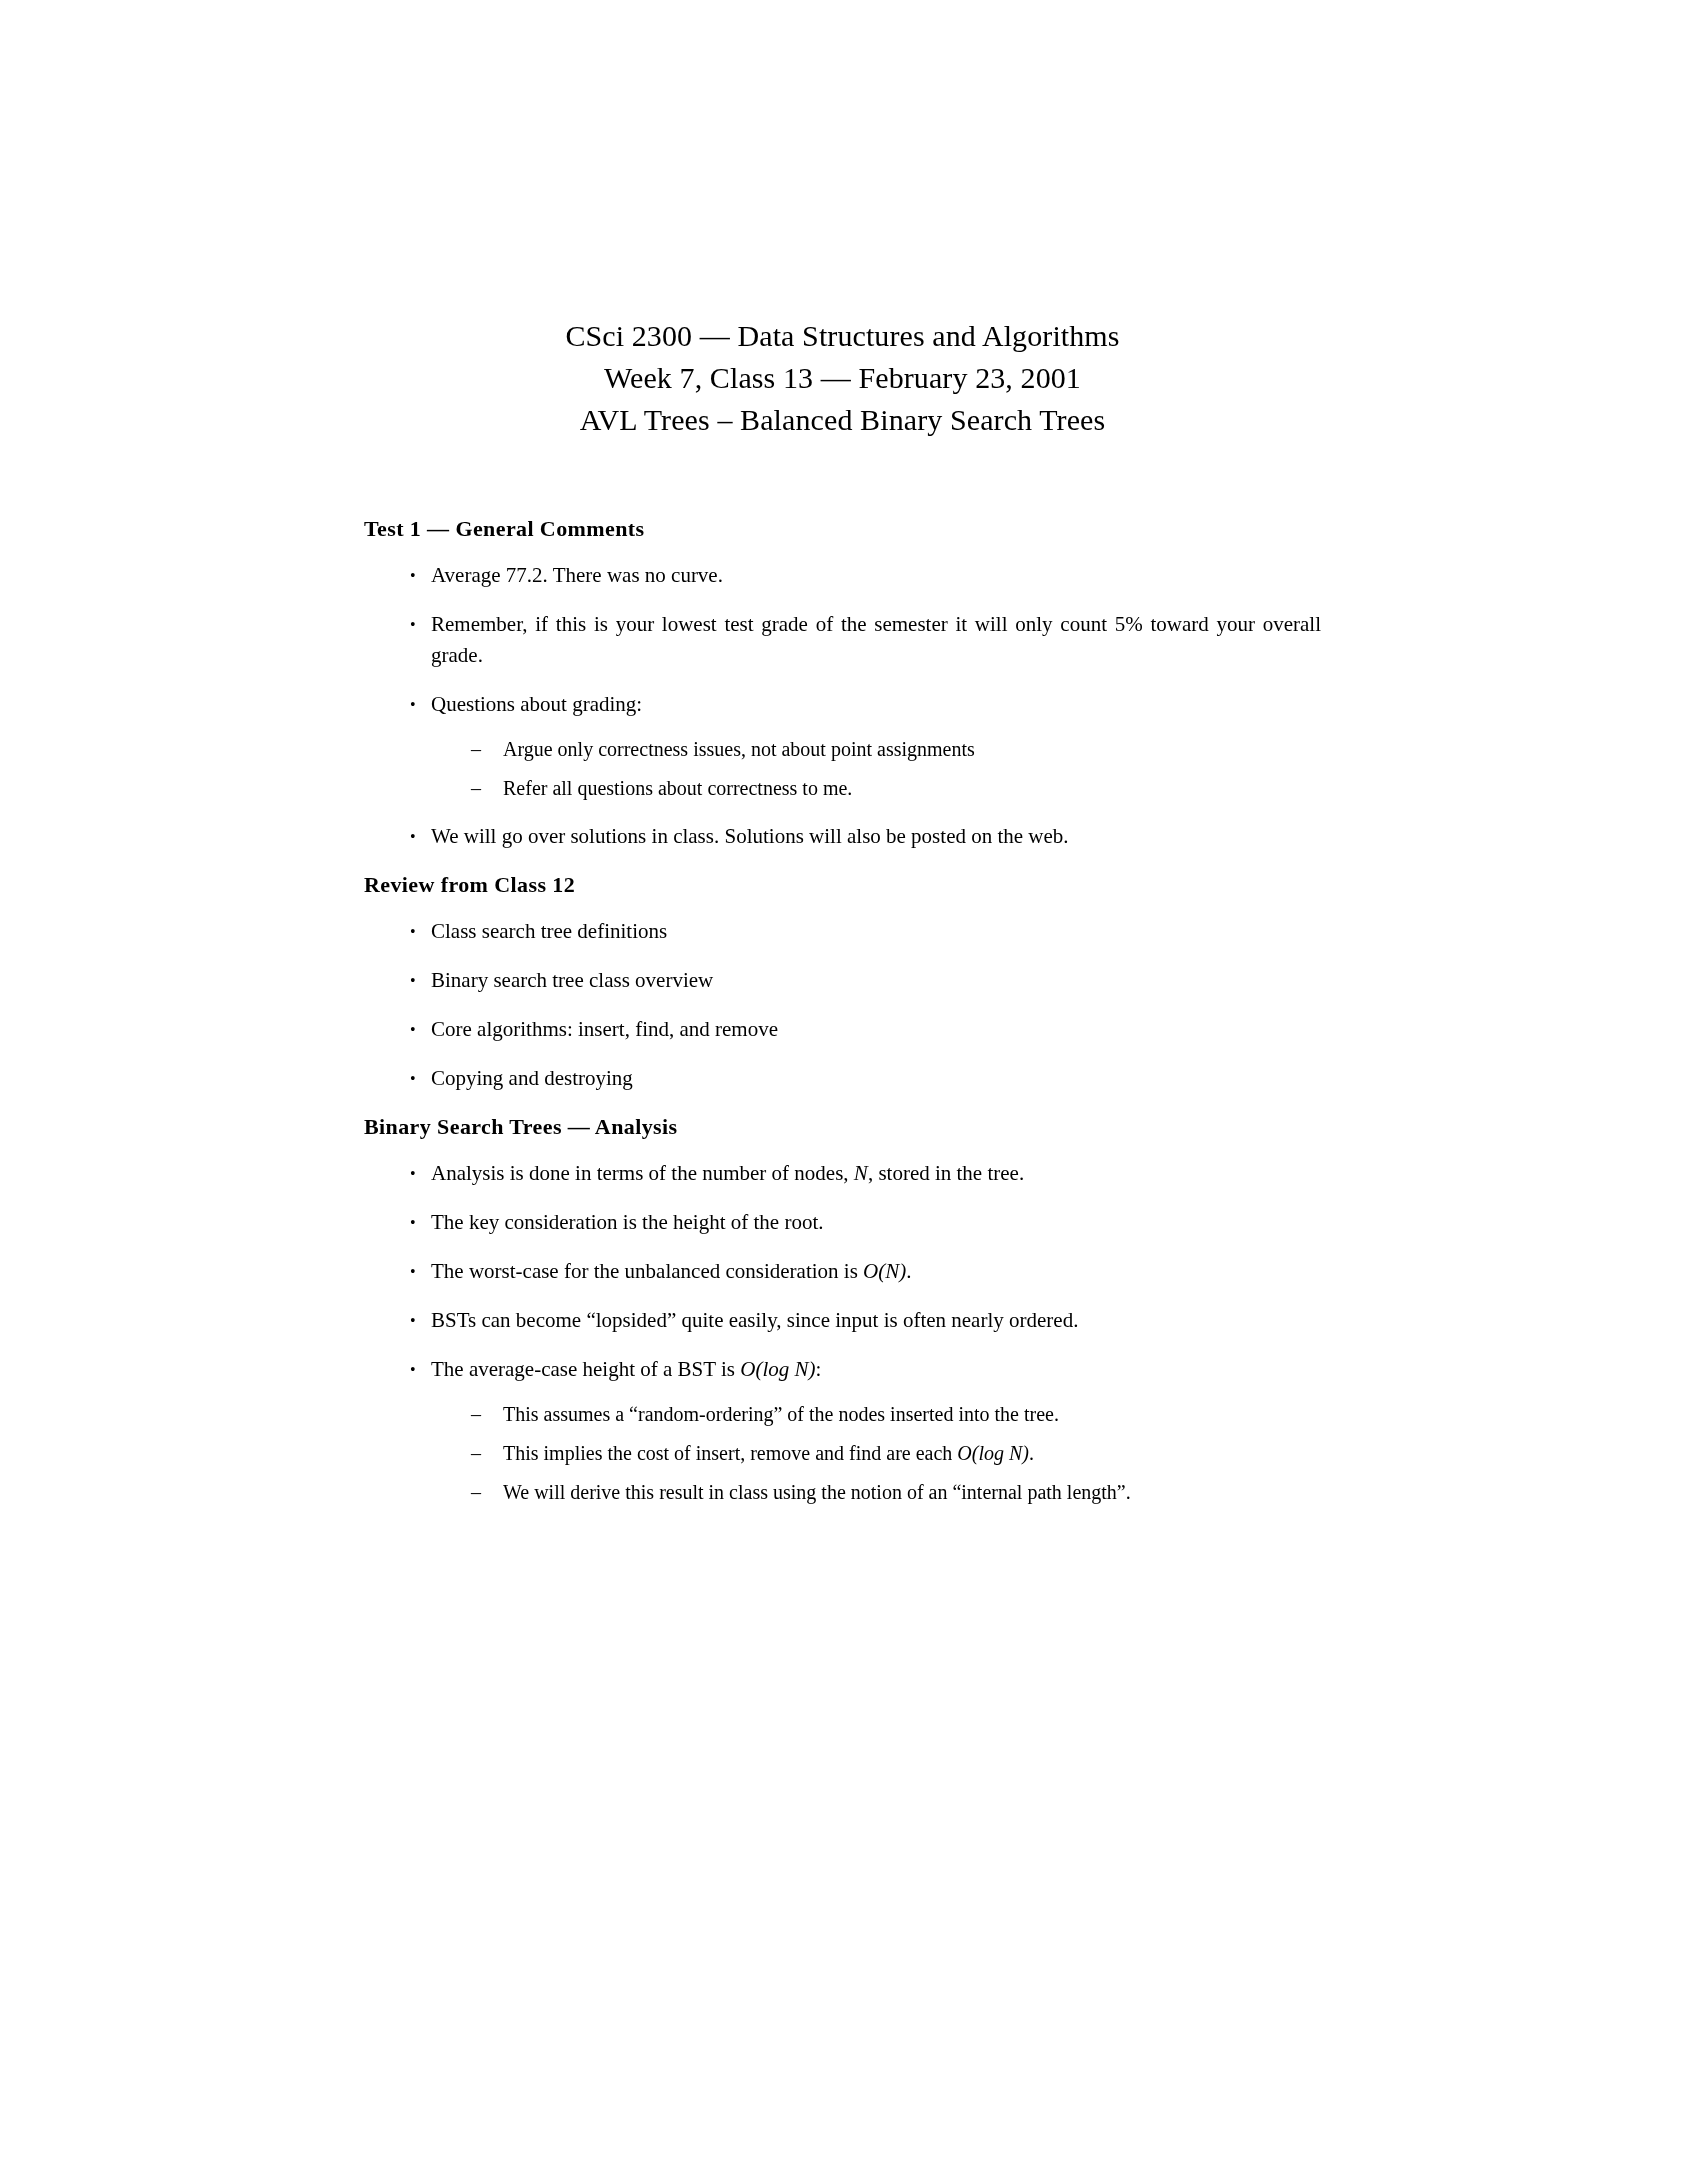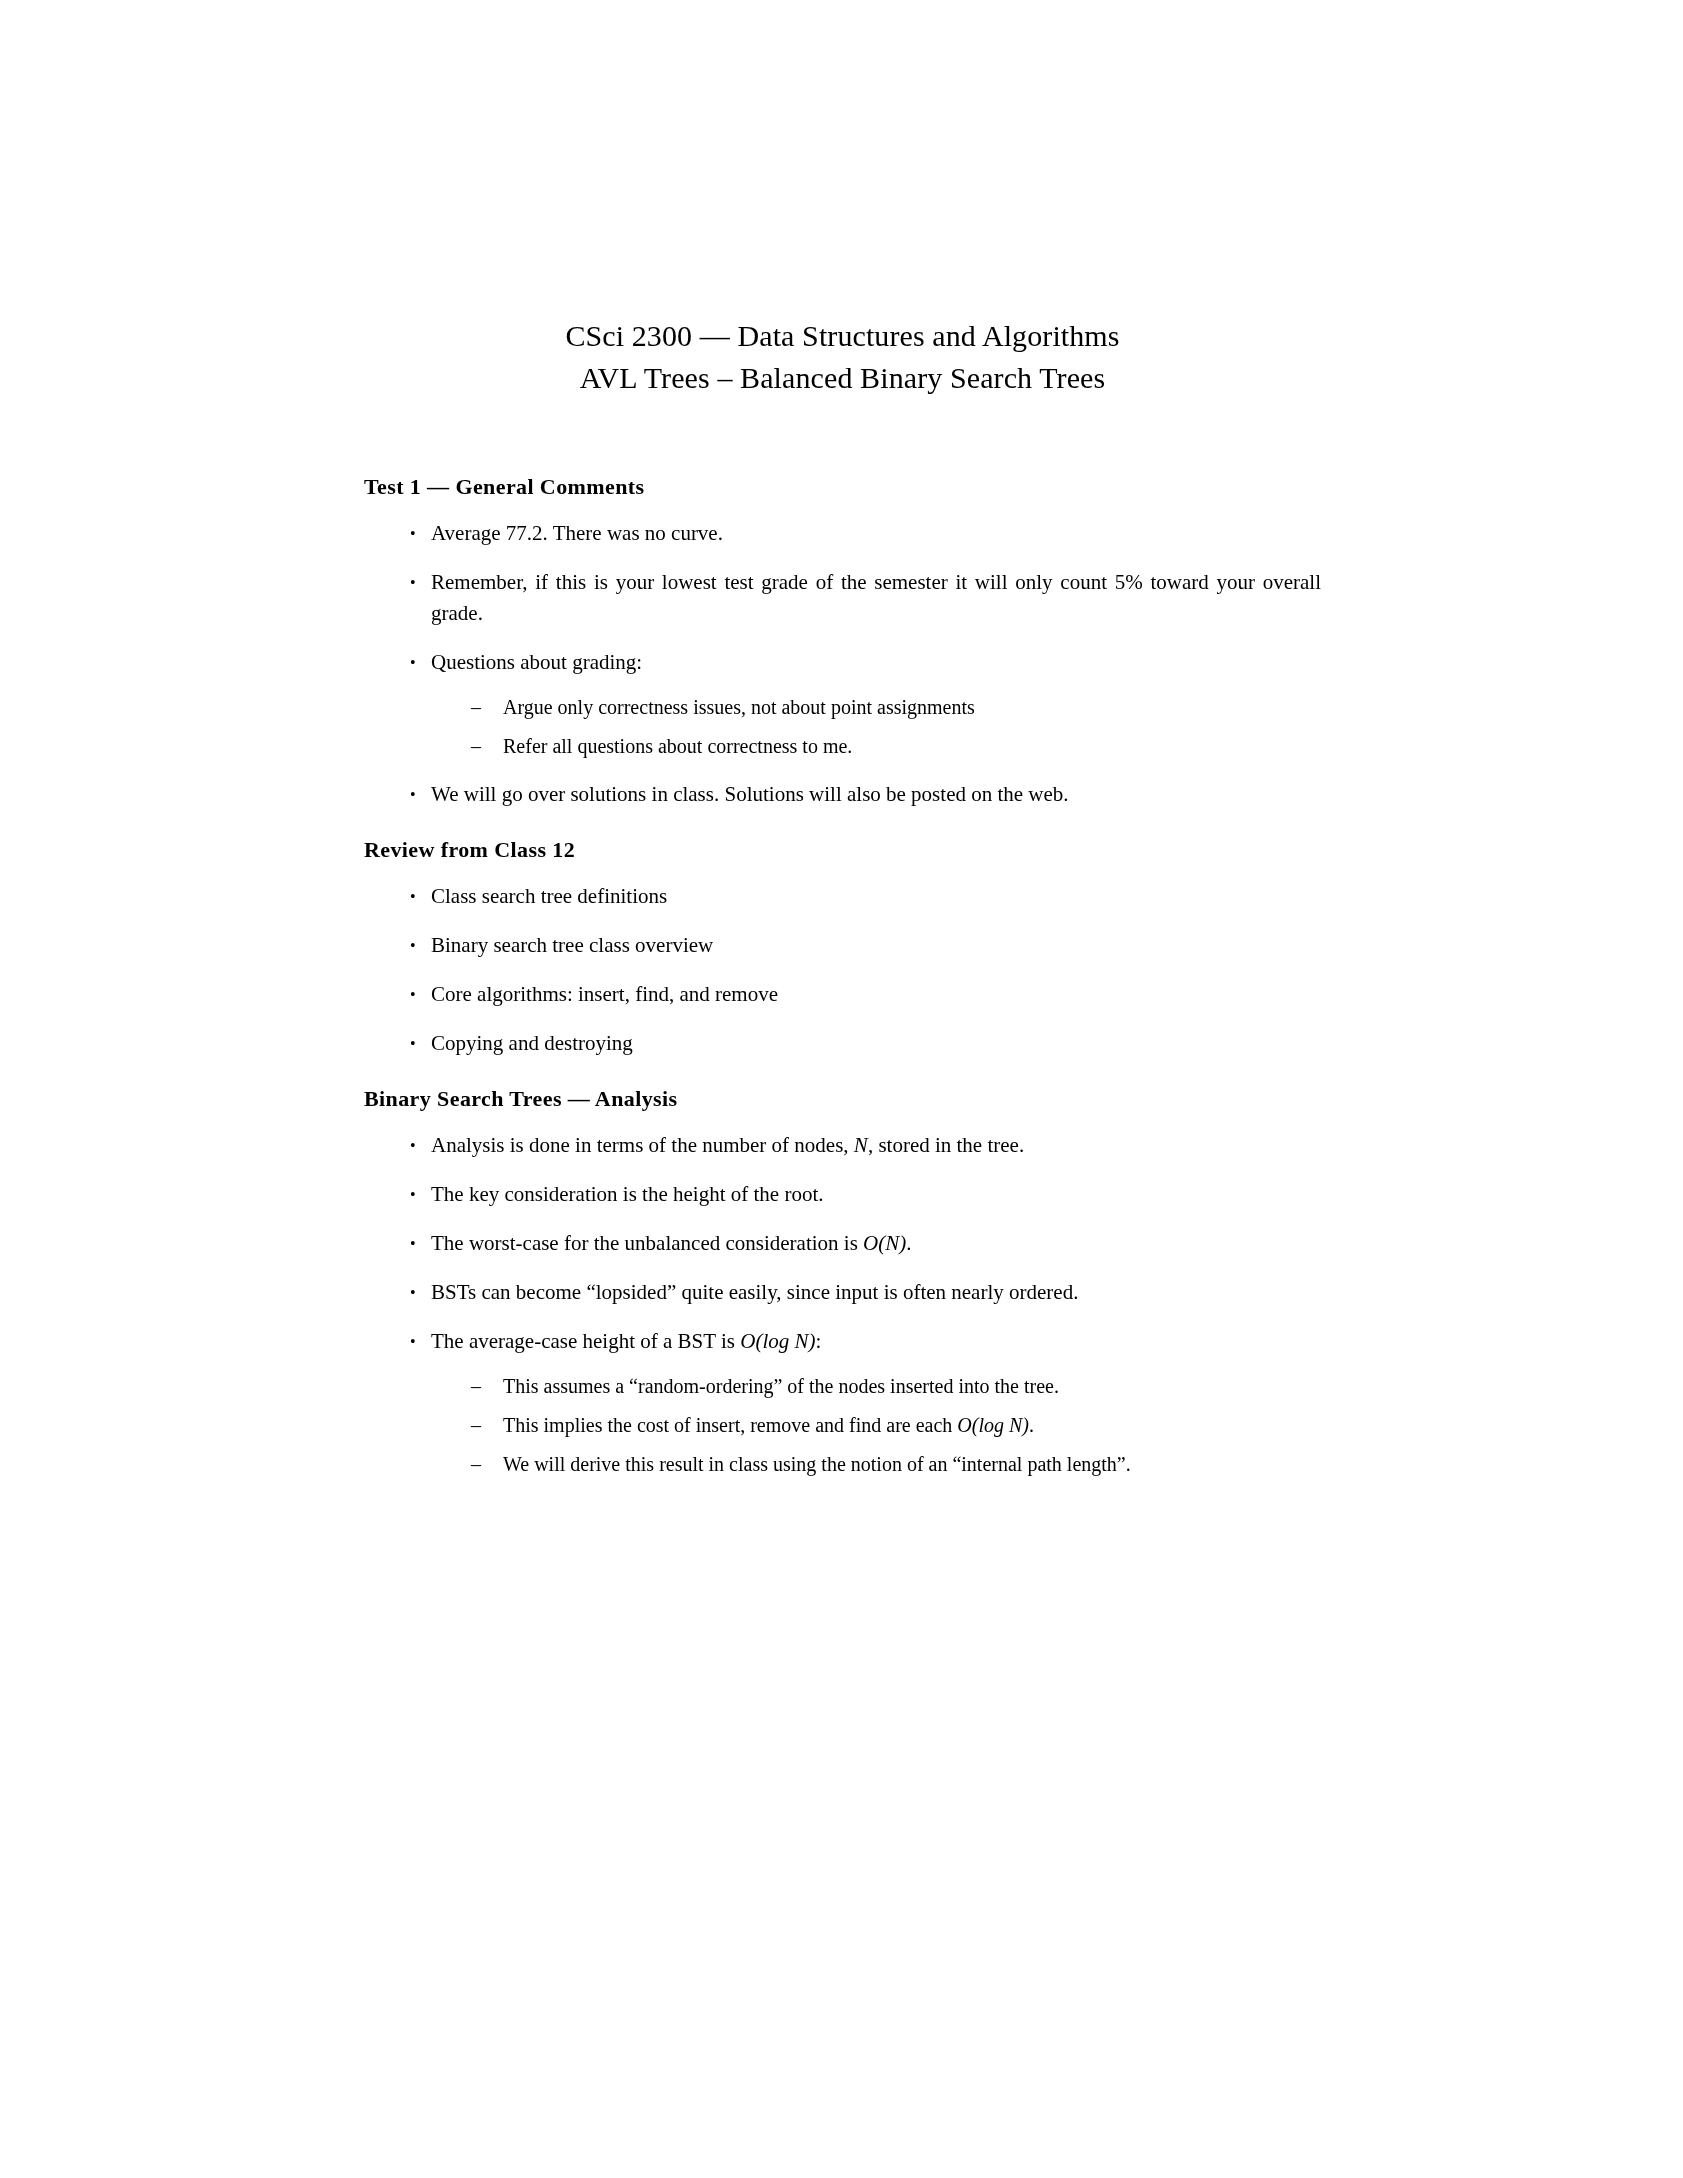--- a/index.html
+++ b/index.html
@@ -39,21 +39,21 @@
 
   
   .section { margin: 0; }
   .section-heading {
     font-size: 22px;
     font-weight: bold;
     line-height: 30px;
     letter-spacing: 0.4px;
     margin: 0 0 16px 0;
   }
-  .section + .section { margin-top: 25px; }
+  .section + .section { margin-top: 18px; }
 
   
   .bullets { margin: 0; padding: 0; list-style: none; }
   .bullet-item {
     position: relative;
     padding-left: 67px;
     margin-bottom: 18px;
     font-size: 21px;
     line-height: 31px;
     text-align: justify;
@@ -100,20 +100,21 @@
   .nowrap { white-space: nowrap; }
 </style>
 </head>
 <body>
 
 <div class="page">
   <div class="content">
 
     <div class="title-block">
       <div class="title-line">CSci 2300 — Data Structures and Algorithms</div>
+      <div class="title-line">Week 7, Class 13 — February 23, 2001</div>
       <div class="title-line">AVL Trees – Balanced Binary Search Trees</div>
     </div>
 
     <div class="section">
       <div class="section-heading">Test 1 — General Comments</div>
       <ul class="bullets">
 
         <li class="bullet-item">
           <span class="marker">•</span>
           <span>Average 77.2.  There was no curve.</span>

